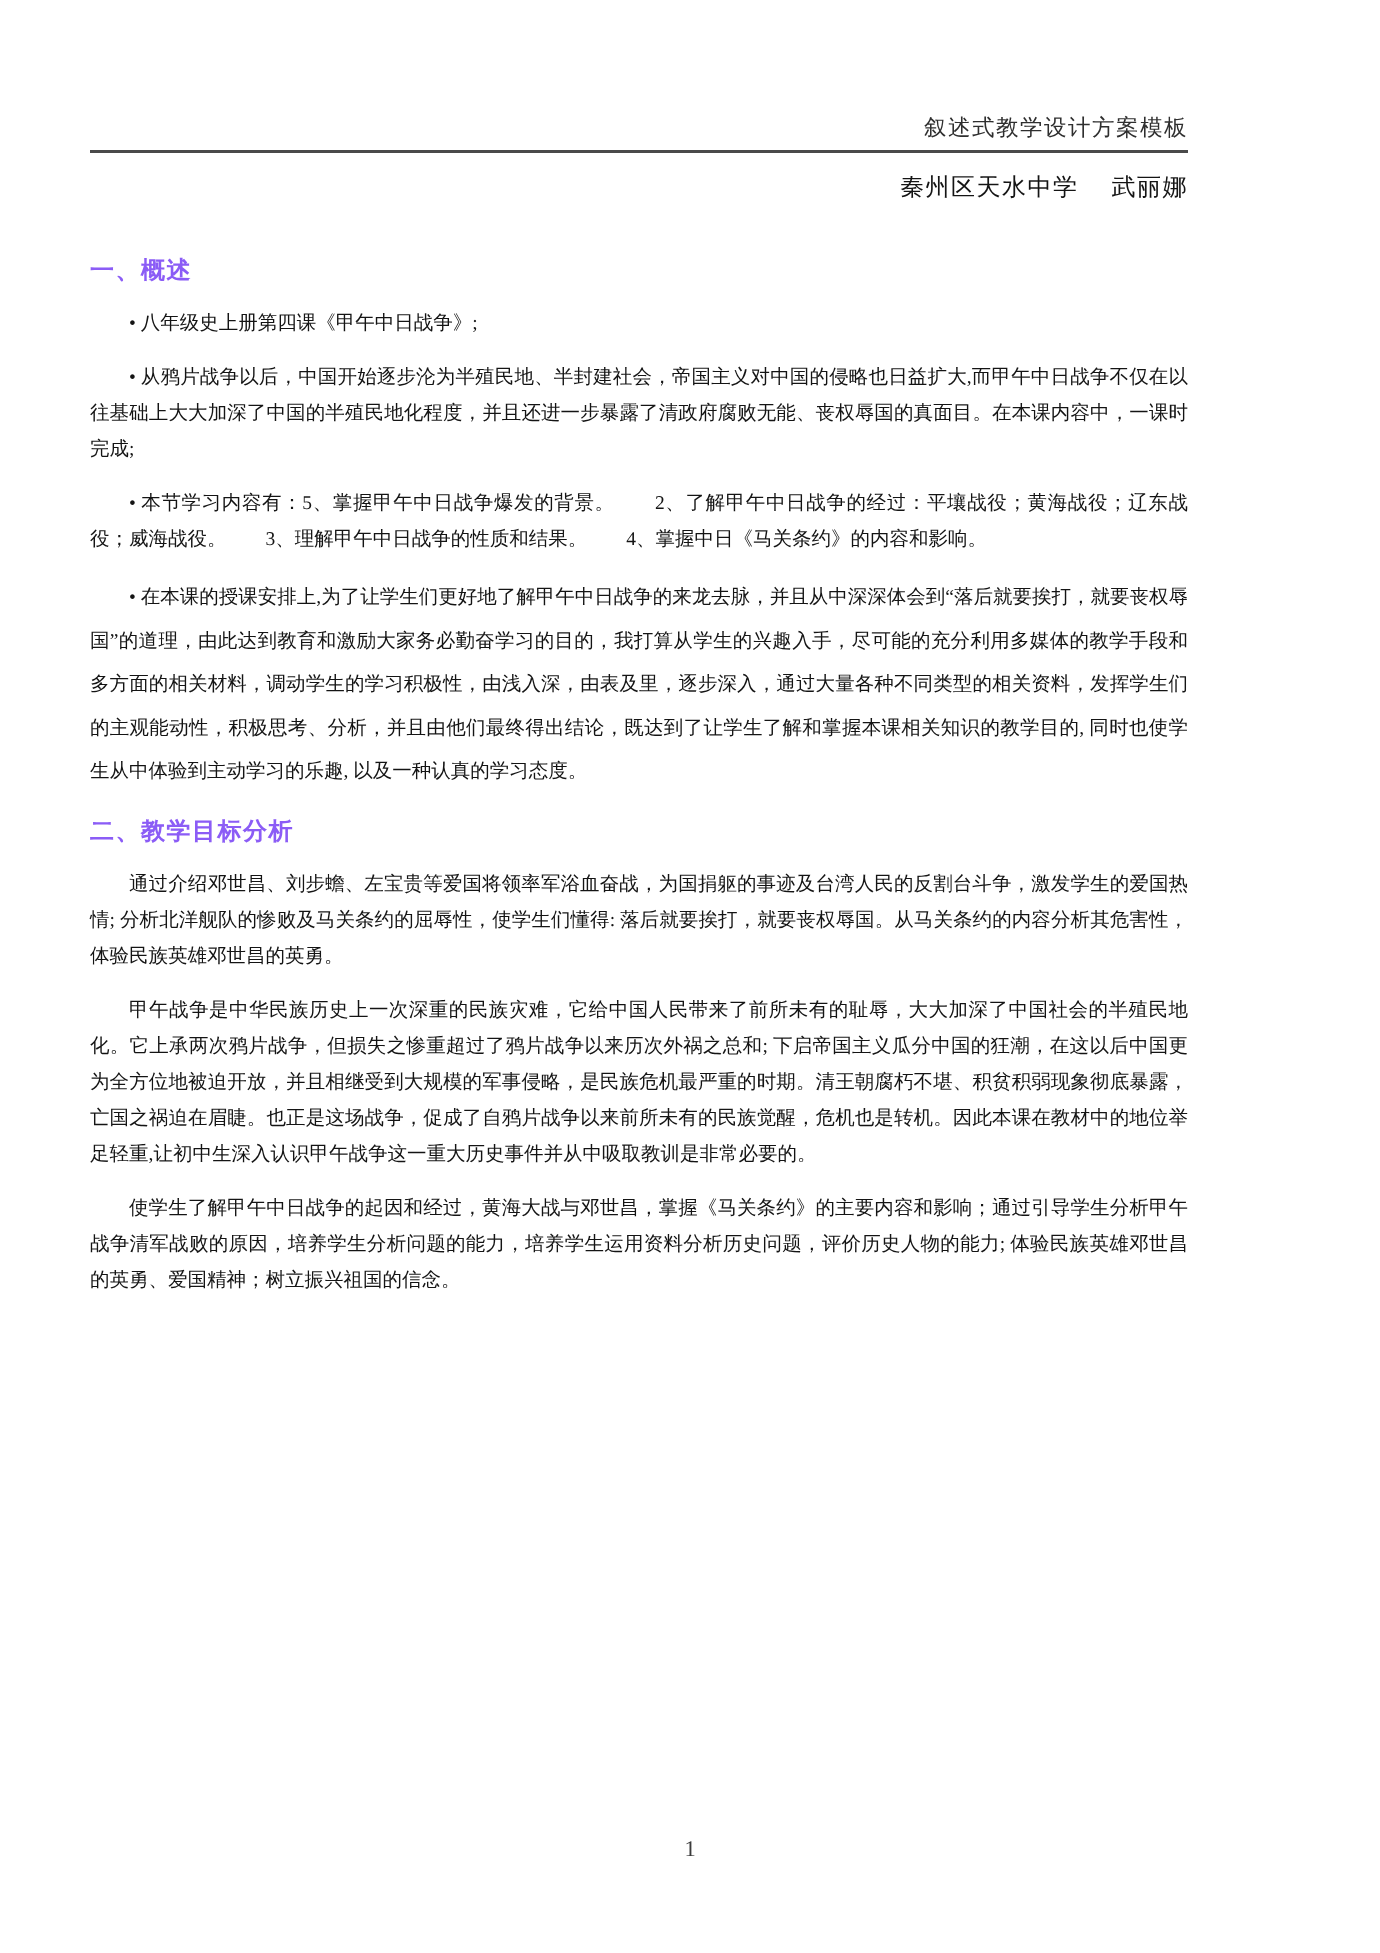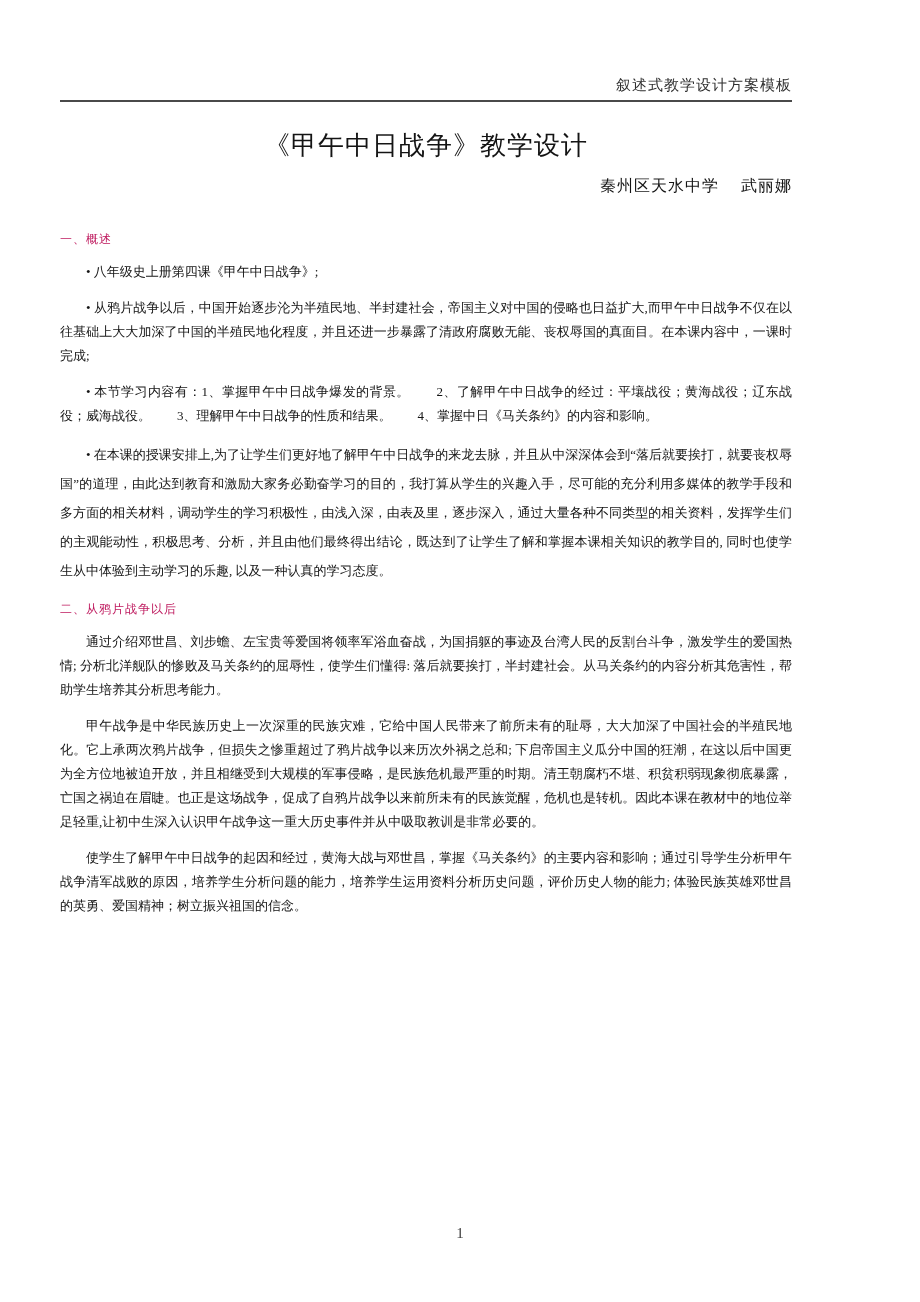--- a/index.html
+++ b/index.html
@@ -35,23 +35,23 @@
     margin: 26px 0 0 0;
   }
   .doc-byline {
     text-align: right;
     font-size: 16px;
     margin: 13px 0 0 0;
     letter-spacing: 1px;
   }
   .sec-heading {
     font-family: "Liberation Sans", "DejaVu Sans", sans-serif;
-    font-weight: 400;
-    font-size: 12px;
-    color: #be185d;
+    font-weight: 700;
+    font-size: 16px;
+    color: #8b5cf6;
     margin: 34px 0 12px 0;
     letter-spacing: 1px;
   }
   .sec-heading.second {
     margin-top: 16px;
   }
   .para {
     font-size: 13px;
     line-height: 24px;
     text-align: justify;
@@ -73,37 +73,36 @@
     color: #3c3c3c;
   }
 </style>
 </head>
 <body>
 
 <div class="page">
 
   <div class="doc-header">叙述式教学设计方案模板</div>
 
-  <h1 class="doc-title">《甲午中日战争》教学设计</h1>
 
   <div class="doc-byline">秦州区天水中学　 武丽娜</div>
 
   <h2 class="sec-heading">一、概述</h2>
 
   <p class="para">• 八年级史上册第四课《甲午中日战争》;</p>
 
   <p class="para">• 从鸦片战争以后，中国开始逐步沦为半殖民地、半封建社会，帝国主义对中国的侵略也日益扩大,而甲午中日战争不仅在以往基础上大大加深了中国的半殖民地化程度，并且还进一步暴露了清政府腐败无能、丧权辱国的真面目。在本课内容中，一课时完成;</p>
 
-  <p class="para">•  本节学习内容有：1、掌握甲午中日战争爆发的背景。　　2、了解甲午中日战争的经过：平壤战役；黄海战役；辽东战役；威海战役。　　3、理解甲午中日战争的性质和结果。　　4、掌握中日《马关条约》的内容和影响。</p>
+  <p class="para">•  本节学习内容有：5、掌握甲午中日战争爆发的背景。　　2、了解甲午中日战争的经过：平壤战役；黄海战役；辽东战役；威海战役。　　3、理解甲午中日战争的性质和结果。　　4、掌握中日《马关条约》的内容和影响。</p>
 
   <p class="para loose">• 在本课的授课安排上,为了让学生们更好地了解甲午中日战争的来龙去脉，并且从中深深体会到“落后就要挨打，就要丧权辱国”的道理，由此达到教育和激励大家务必勤奋学习的目的，我打算从学生的兴趣入手，尽可能的充分利用多媒体的教学手段和多方面的相关材料，调动学生的学习积极性，由浅入深，由表及里，逐步深入，通过大量各种不同类型的相关资料，发挥学生们的主观能动性，积极思考、分析，并且由他们最终得出结论，既达到了让学生了解和掌握本课相关知识的教学目的, 同时也使学生从中体验到主动学习的乐趣, 以及一种认真的学习态度。</p>
 
-  <h2 class="sec-heading second">二、从鸦片战争以后</h2>
+  <h2 class="sec-heading second">二、教学目标分析</h2>
 
-  <p class="para">通过介绍邓世昌、刘步蟾、左宝贵等爱国将领率军浴血奋战，为国捐躯的事迹及台湾人民的反割台斗争，激发学生的爱国热情; 分析北洋舰队的惨败及马关条约的屈辱性，使学生们懂得: 落后就要挨打，半封建社会。从马关条约的内容分析其危害性，帮助学生培养其分析思考能力。</p>
+  <p class="para">通过介绍邓世昌、刘步蟾、左宝贵等爱国将领率军浴血奋战，为国捐躯的事迹及台湾人民的反割台斗争，激发学生的爱国热情; 分析北洋舰队的惨败及马关条约的屈辱性，使学生们懂得: 落后就要挨打，就要丧权辱国。从马关条约的内容分析其危害性，体验民族英雄邓世昌的英勇。</p>
 
   <p class="para">甲午战争是中华民族历史上一次深重的民族灾难，它给中国人民带来了前所未有的耻辱，大大加深了中国社会的半殖民地化。它上承两次鸦片战争，但损失之惨重超过了鸦片战争以来历次外祸之总和; 下启帝国主义瓜分中国的狂潮，在这以后中国更为全方位地被迫开放，并且相继受到大规模的军事侵略，是民族危机最严重的时期。清王朝腐朽不堪、积贫积弱现象彻底暴露，亡国之祸迫在眉睫。也正是这场战争，促成了自鸦片战争以来前所未有的民族觉醒，危机也是转机。因此本课在教材中的地位举足轻重,让初中生深入认识甲午战争这一重大历史事件并从中吸取教训是非常必要的。</p>
 
   <p class="para">使学生了解甲午中日战争的起因和经过，黄海大战与邓世昌，掌握《马关条约》的主要内容和影响；通过引导学生分析甲午战争清军战败的原因，培养学生分析问题的能力，培养学生运用资料分析历史问题，评价历史人物的能力; 体验民族英雄邓世昌的英勇、爱国精神；树立振兴祖国的信念。</p>
 
   <div class="page-number">1</div>
 
 </div>
 
 </body></html>

